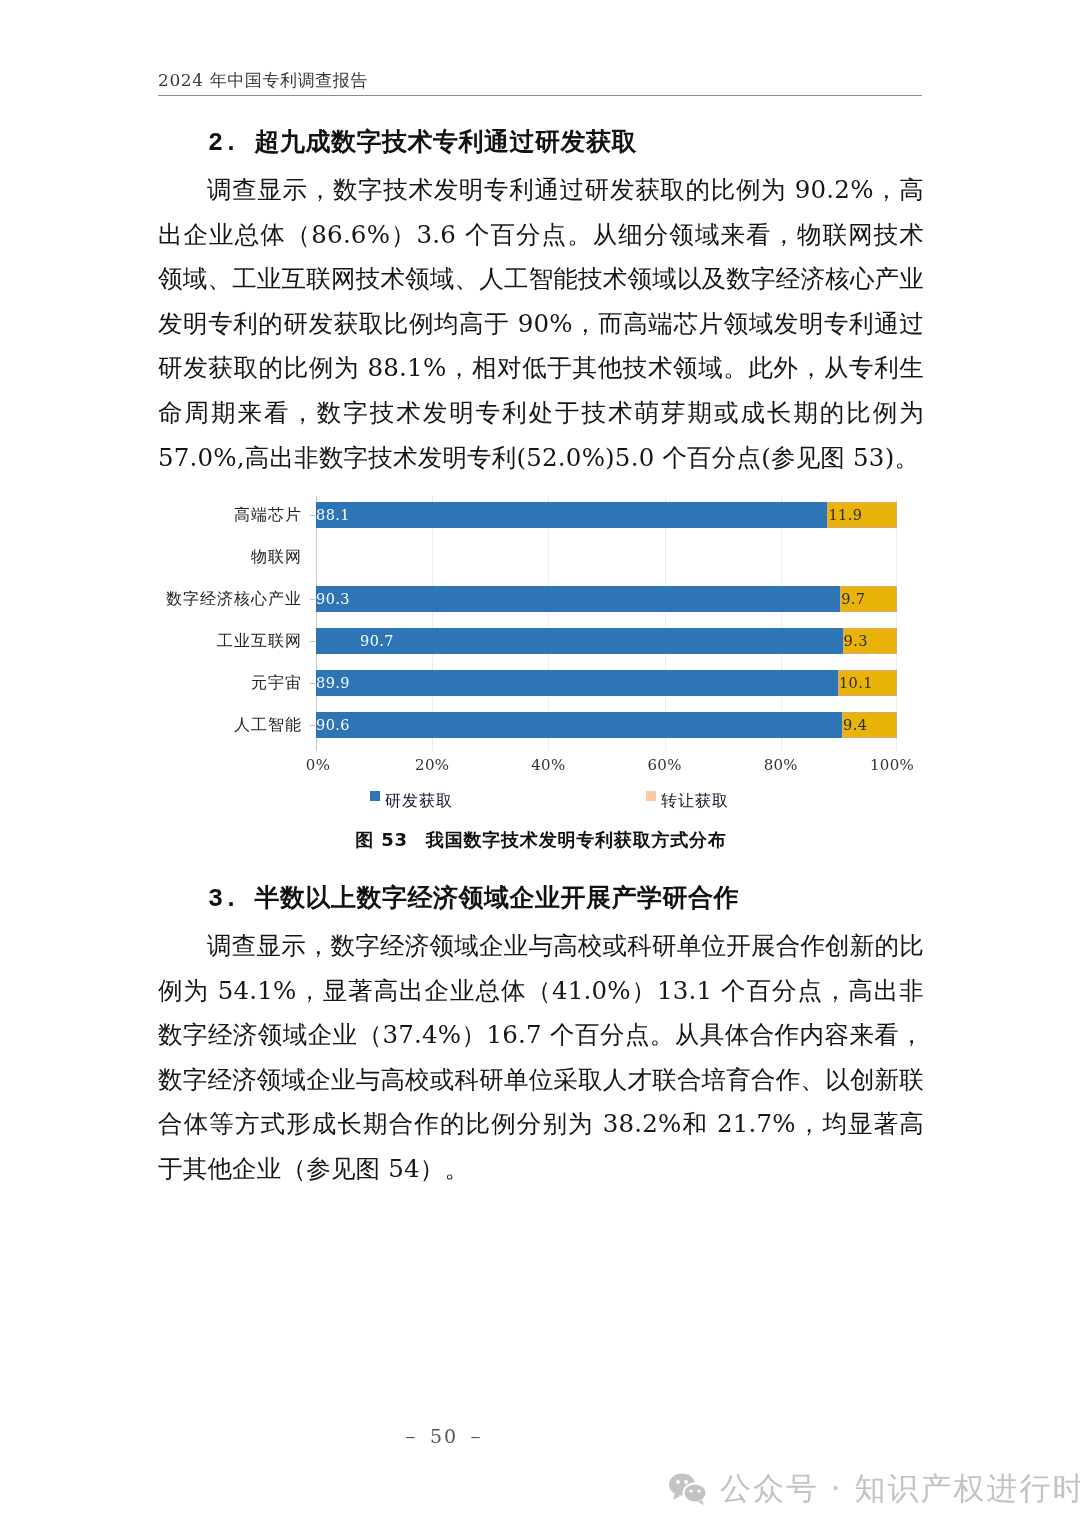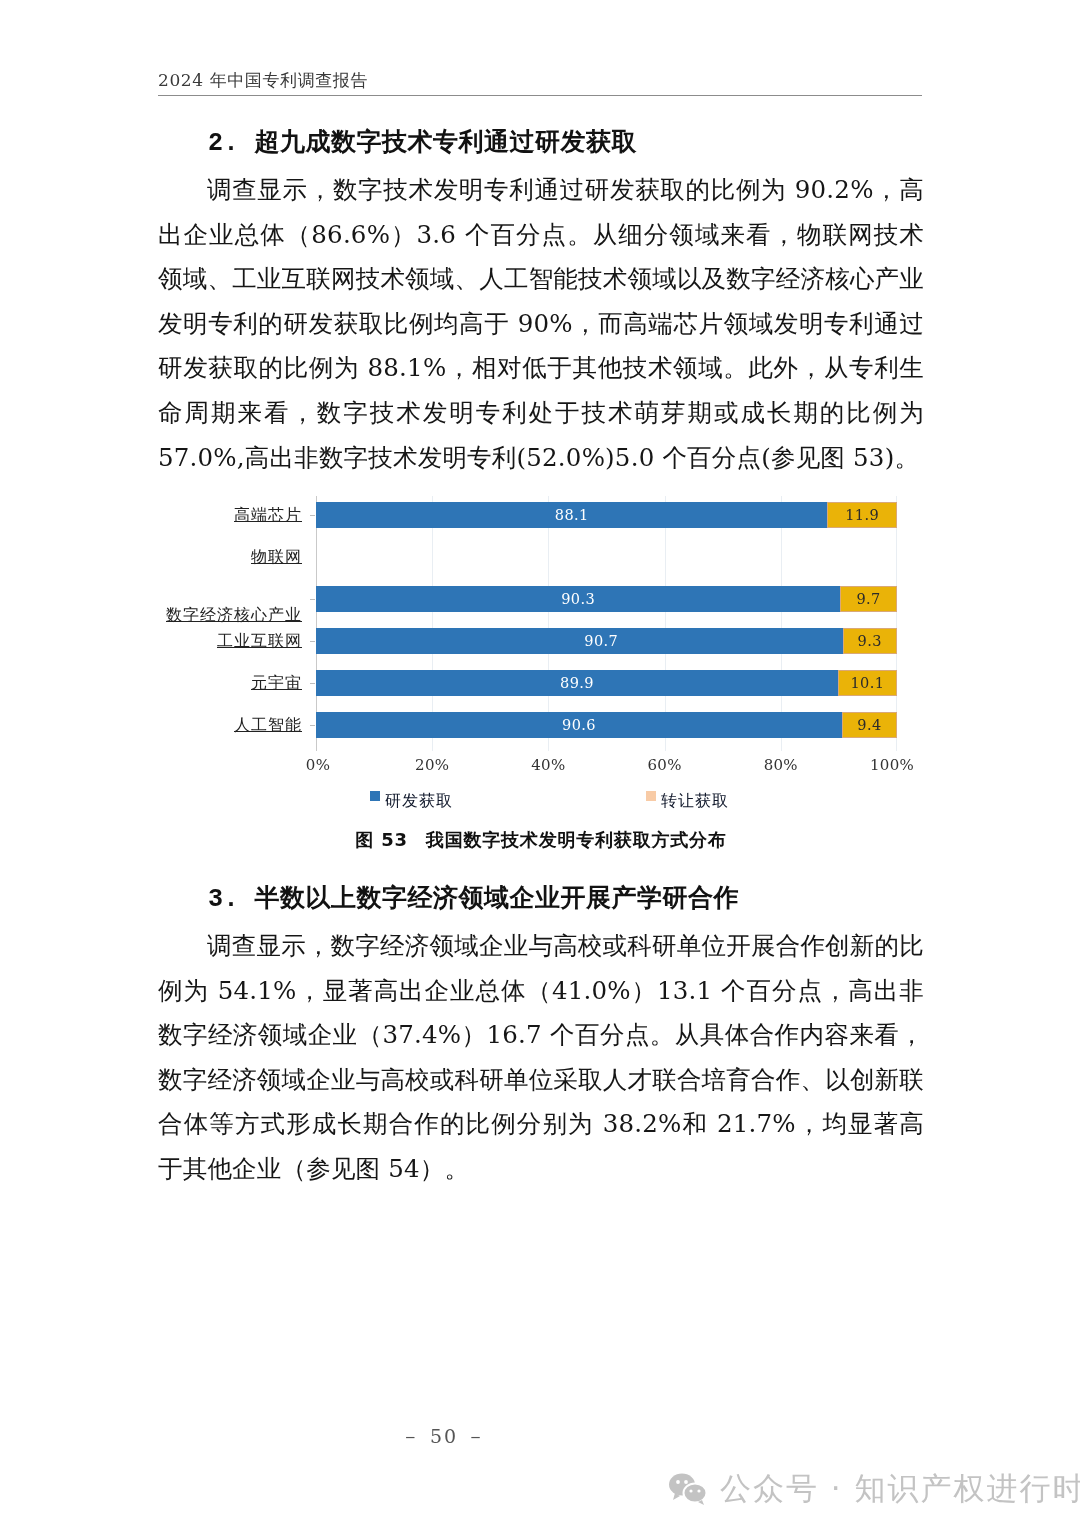--- a/index.html
+++ b/index.html
@@ -124,21 +124,21 @@
     width: 100%;
     height: 26px;
   }
   .seg {
     position: absolute;
     top: 0;
     height: 100%;
     box-sizing: border-box;
     display: flex;
     align-items: center;
-    justify-content: center;
+    justify-content: flex-start;
   }
   .seg-dev {
     background: #2e75b6;
     left: 0;
   }
   .seg-tr {
     background: #eab308;
     border: 1px solid #d9a878;
   }
   .seg-label {
@@ -152,21 +152,20 @@
   .cat-label {
     position: absolute;
     right: 8px;
     text-align: right;
     font-size: 16px;
     color: #222;
     letter-spacing: 1px;
     white-space: nowrap;
     line-height: 26px;
     height: 26px;
-    text-decoration: underline;
   }
   .cat-wrap {
     position: absolute;
     left: 0;
     top: 10px;
     width: 152px;
     height: 255px;
   }
 
   .xtick-wrap {
@@ -277,21 +276,21 @@
     <h2 class="section-heading">2. 超九成数字技术专利通过研发获取</h2>
     <p class="body-text para-block">调查显示，数字技术发明专利通过研发获取的比例为 90.2%，高出企业总体（86.6%）3.6 个百分点。从细分领域来看，物联网技术领域、工业互联网技术领域、人工智能技术领域以及数字经济核心产业发明专利的研发获取比例均高于 90%，而高端芯片领域发明专利通过研发获取的比例为 88.1%，相对低于其他技术领域。此外，从专利生命周期来看，数字技术发明专利处于技术萌芽期或成长期的比例为 57.0%,高出非数字技术发明专利(52.0%)5.0 个百分点(参见图 53)。</p>
   </div>
 
   <div class="figure">
     <div class="chart">
 
       <div class="cat-wrap">
         <div class="cat-label" style="top:6px;">高端芯片</div>
         <div class="cat-label" style="top:48px;">物联网</div>
-        <div class="cat-label" style="top:90px;margin-top:16px;">数字经济核心产业</div>
+        <div class="cat-label" style="top:90px;">数字经济核心产业</div>
         <div class="cat-label" style="top:132px;">工业互联网</div>
         <div class="cat-label" style="top:174px;">元宇宙</div>
         <div class="cat-label" style="top:216px;">人工智能</div>
       </div>
 
       <div class="plot">
 
         <div class="gridline axis0" style="left:0px;"></div>
         <div class="gridline" style="left:116.2px;"></div>
         <div class="gridline" style="left:232.4px;"></div>

